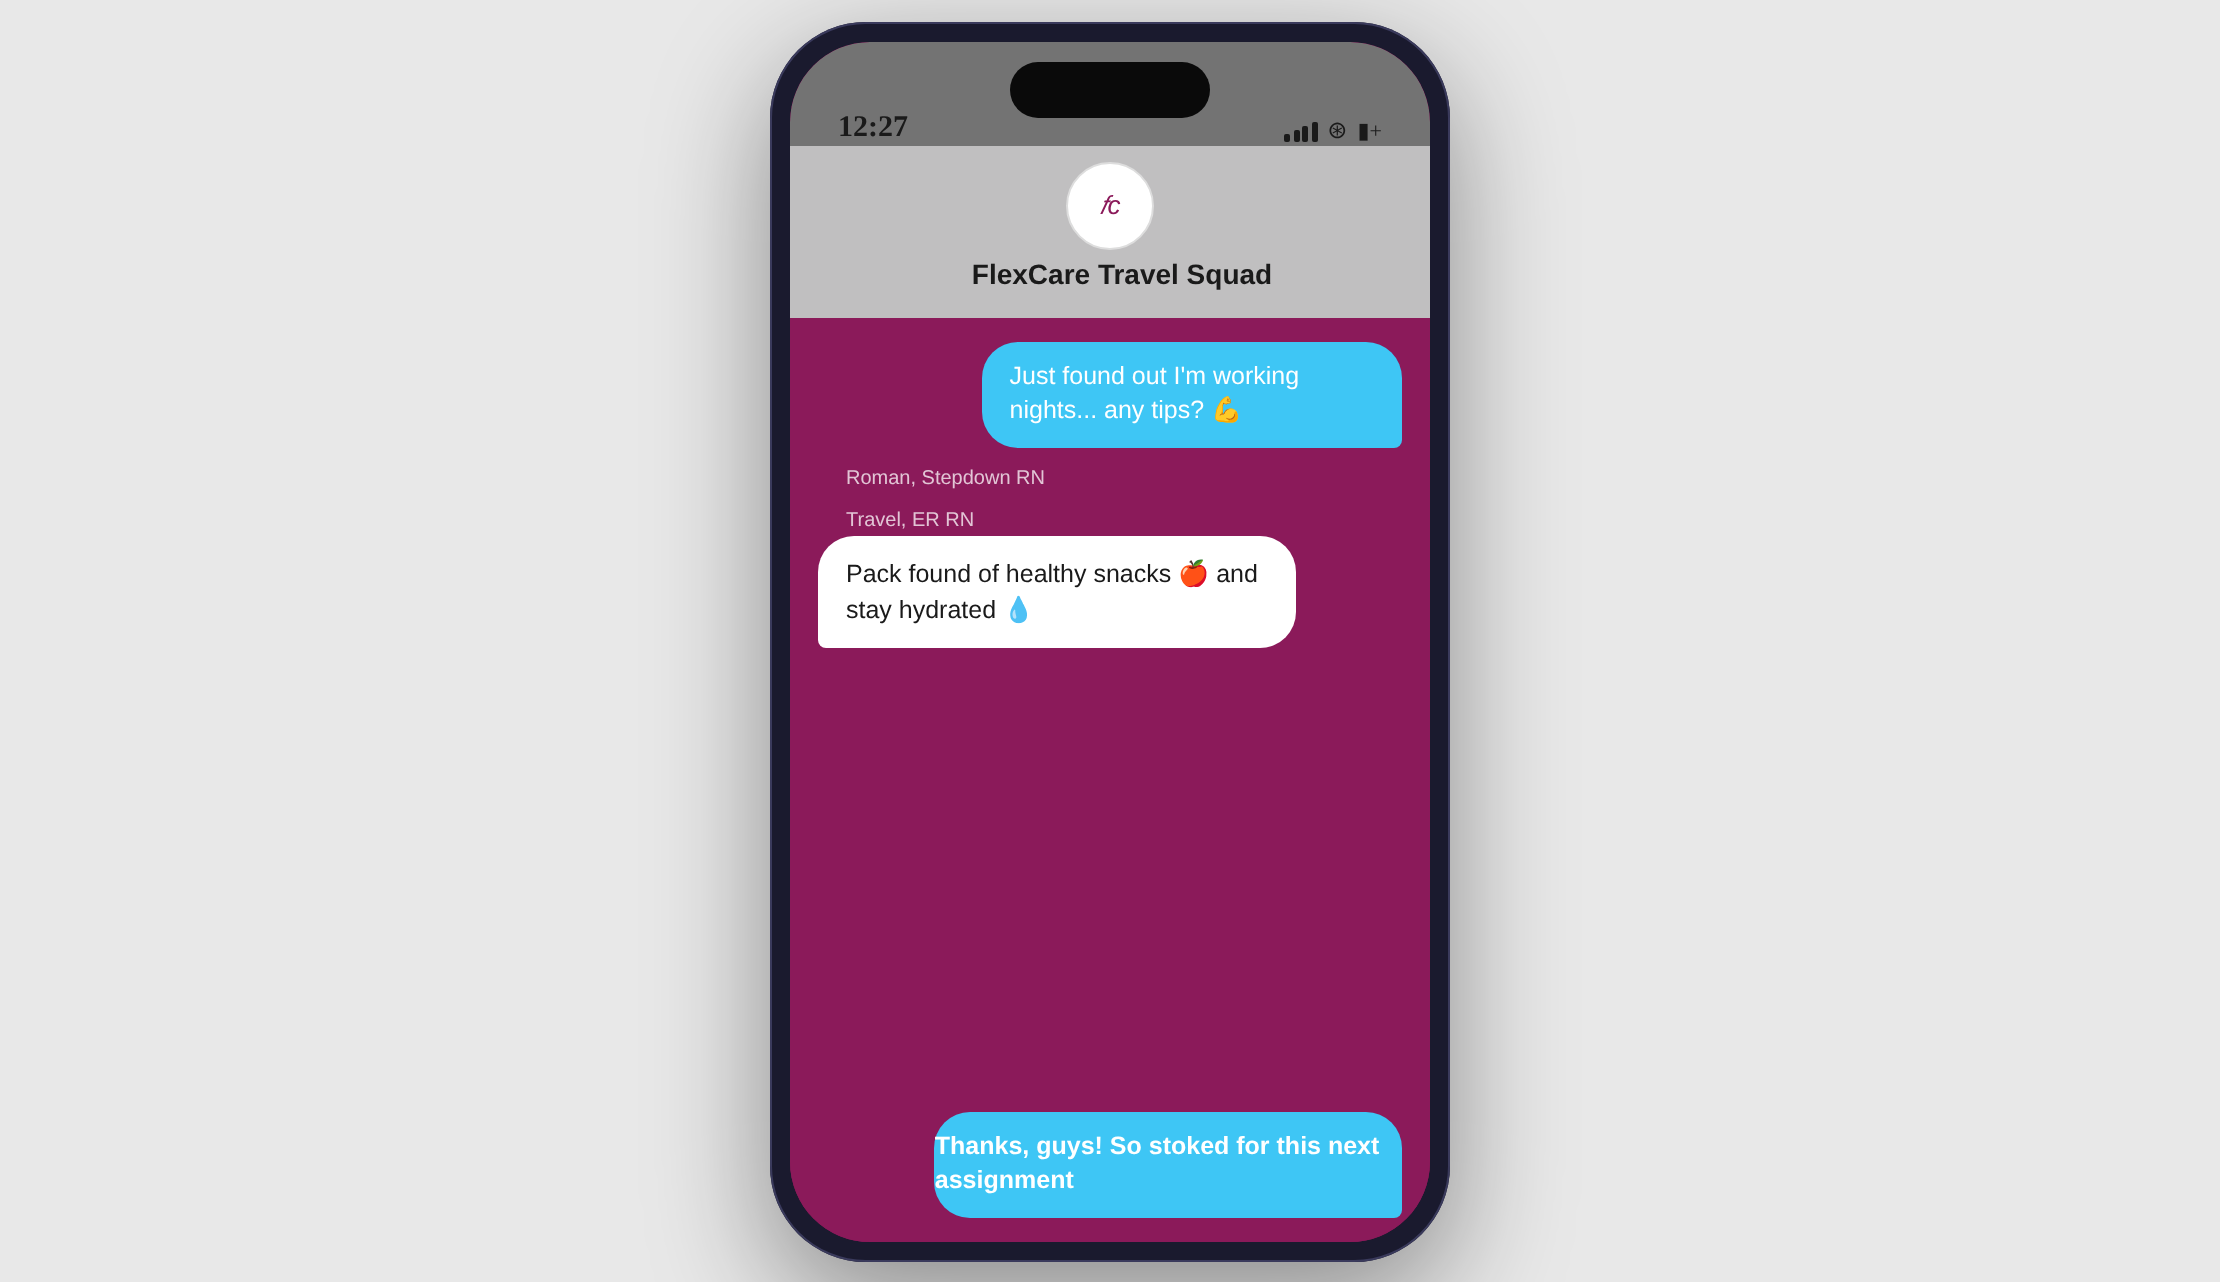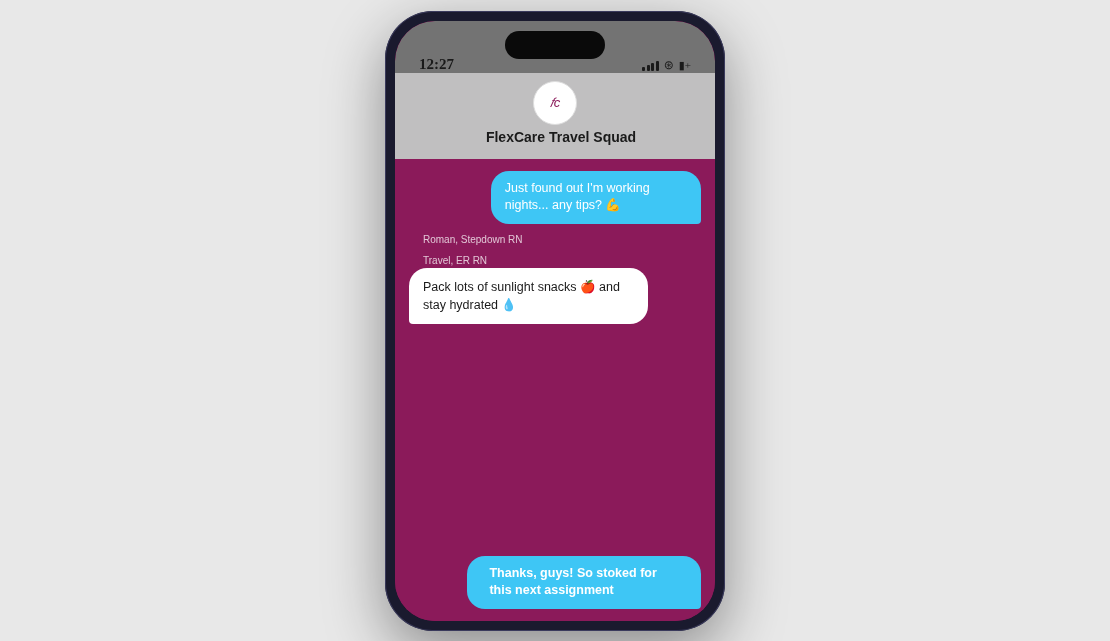--- a/index.html
+++ b/index.html
@@ -181,21 +181,21 @@
       font-weight: 500;
       max-width: 82%;
       line-height: 1.45;
     }
 
     
     .bubble-outgoing-last {
       background: #3ec6f5;
       color: white;
       border-radius: 18px 18px 4px 18px;
-      padding: 9px 22px;
+      padding: 9px 0;
       font-size: 12.5px;
       font-weight: 600;
       max-width: 80%;
       line-height: 1.4;
     }
 
     .spacer { flex: 1; }
   </style>
 </head>
 <body>
@@ -231,21 +231,21 @@
         <div class="bubble-outgoing">Just found out I'm working nights... any tips? 💪</div>
       </div>
 
 
       <div class="message-incoming-group">
         <span class="sender-name">Roman, Stepdown RN</span>
       </div>
 
       <div class="message-incoming-group">
         <span class="sender-name">Travel, ER RN</span>
-        <div class="bubble-incoming">Pack lots of sunlight snacks 🍎 and stay hydrated 💧</div>
+        <div class="bubble-incoming">Pack found of healthy snacks 🍎 and stay hydrated 💧</div>
       </div>
 
       <div class="spacer"></div>
 
       <div class="message-outgoing">
         <div class="bubble-outgoing-last">Thanks, guys! So stoked for this next assignment</div>
       </div>
 
     </div>
   </div>

